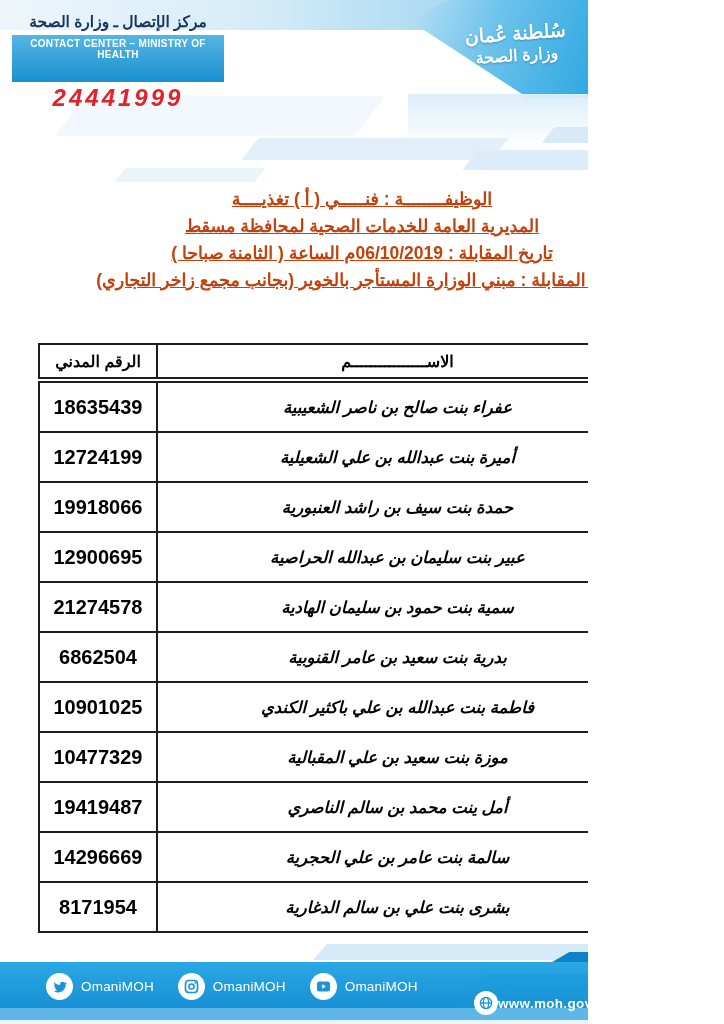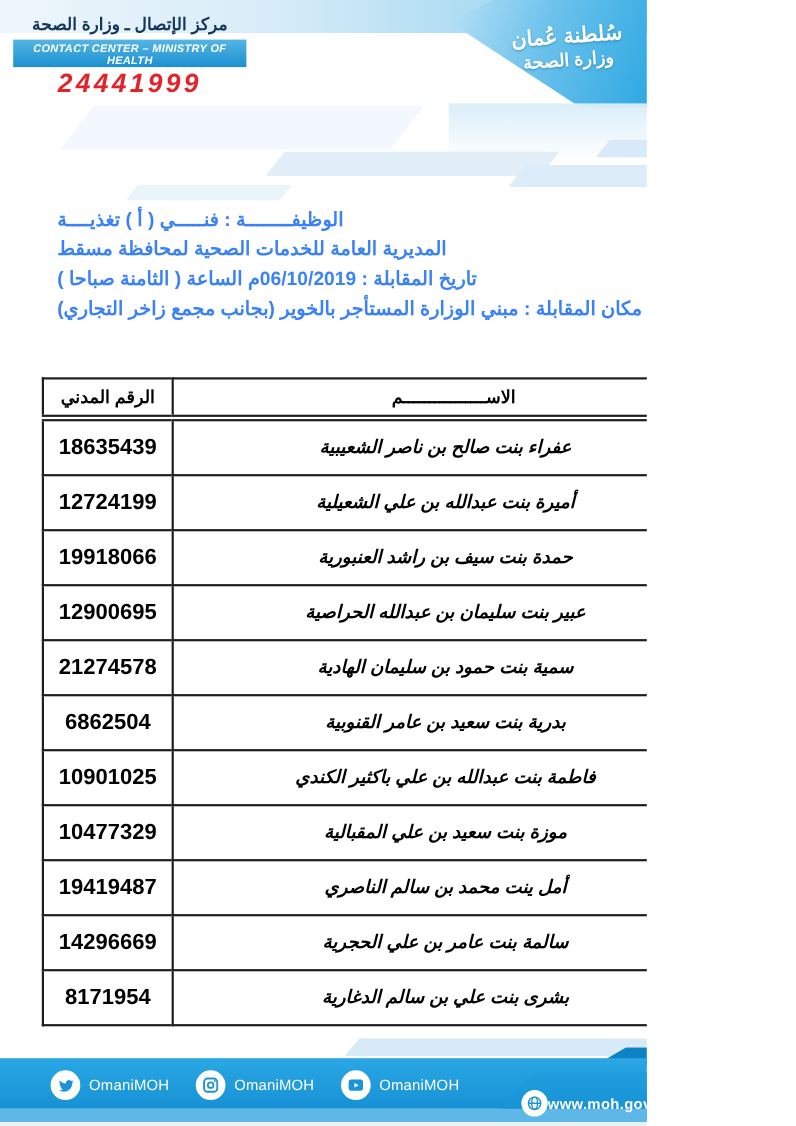--- a/index.html
+++ b/index.html
@@ -18,48 +18,48 @@
   .chev.c1{top:96px;left:70px;width:300px;height:40px;background:#f2f8fd;}
   .chev.c2{top:138px;left:250px;width:250px;height:22px;background:#e2eff9;}
   .chev.c3{top:150px;left:470px;width:180px;height:20px;background:#dcecf8;}
   .chev.c4{top:127px;left:548px;width:60px;height:16px;background:#d8eaf7;}
   .chev.c5{top:168px;left:120px;width:140px;height:14px;background:#eaf4fb;}
 
   
   .contact{position:absolute;top:13px;left:12px;width:212px;text-align:center;}
   .contact-ar{color:#15365e;font-weight:bold;font-size:15.5px;direction:rtl;letter-spacing:.5px;}
   .contact-en{margin-top:4px;background:linear-gradient(180deg,#55b5e3,#1b90d1);
-    color:#fff;font-size:10px;font-weight:bold;font-style:italic;padding:3px 0 0;letter-spacing:.3px;}
+    color:#fff;font-size:10px;font-weight:bold;padding:3px 0 22px;letter-spacing:.3px;}
   .contact-phone{margin-top:2px;color:#e2232a;font-size:24px;font-weight:bold;
     font-style:italic;letter-spacing:3px;}
 
   
   .logo-mark{position:absolute;top:6px;left:602px;width:88px;height:88px;}
   .logo-text{position:absolute;top:22px;left:438px;width:156px;text-align:center;color:#fff;
     direction:rtl;transform:rotate(-4deg);text-shadow:0 1px 2px rgba(0,70,110,.35);}
   .logo-text .l1{font-size:19px;font-weight:bold;line-height:24px;}
   .logo-text .l2{font-size:16px;font-weight:bold;line-height:20px;}
 
   
-  .announce{position:absolute;top:186px;left:52px;width:620px;direction:rtl;text-align:left;
-    color:#3b82f6;font-weight:bold;}
+  .announce{position:absolute;top:186px;left:52px;width:620px;direction:rtl;text-align:center;
+    color:#c2410c;font-weight:bold;text-decoration:underline;}
   .announce .ln{font-size:17.5px;line-height:27px;}
 
   
   .tbl-wrap{position:absolute;top:343px;left:38px;width:641px;direction:rtl;
     display:flex;gap:5px;align-items:flex-start;}
   table{border-collapse:collapse;table-layout:fixed;}
   th,td{border:2px solid #1e1e1e;font-weight:bold;text-align:center;vertical-align:middle;
     padding:0;color:#000;}
   thead th{border-bottom:6px double #1e1e1e;height:32px;font-size:16px;margin-top:45px;}
   tbody td{height:48px;}
   .idx-table{width:41px;}
   .idx-table td{font-size:16px;}
   .main-table{width:595px;}
-  .col-name{width:479px;padding-left:15px;}
+  .col-name{width:479px;}
   .col-civil{width:116px;}
   .name-cell{font-size:16.5px;font-style:italic;}
   .civil-cell{font-size:20px;direction:ltr;}
 
   
   .foot-chev{position:absolute;top:944px;left:320px;width:420px;height:16px;
     background:#d7eaf7;transform:skewX(-40deg);}
   .foot-band{position:absolute;top:962px;left:0;width:724px;height:46px;
     background:linear-gradient(180deg,#2aa7e4,#1791d5);}
   .foot-band-dark{position:absolute;top:952px;left:540px;width:184px;height:17px;

